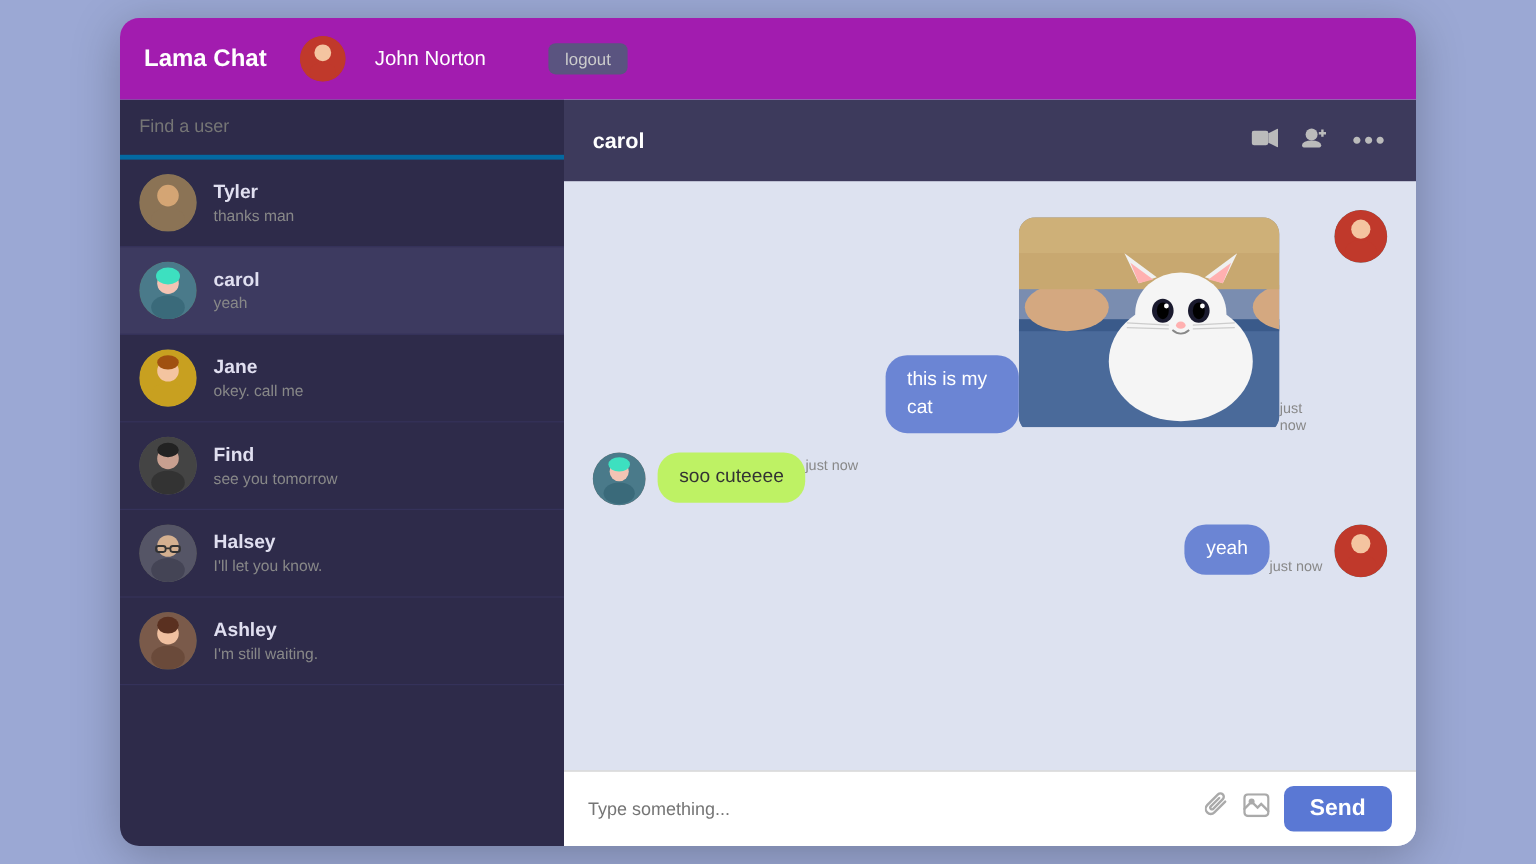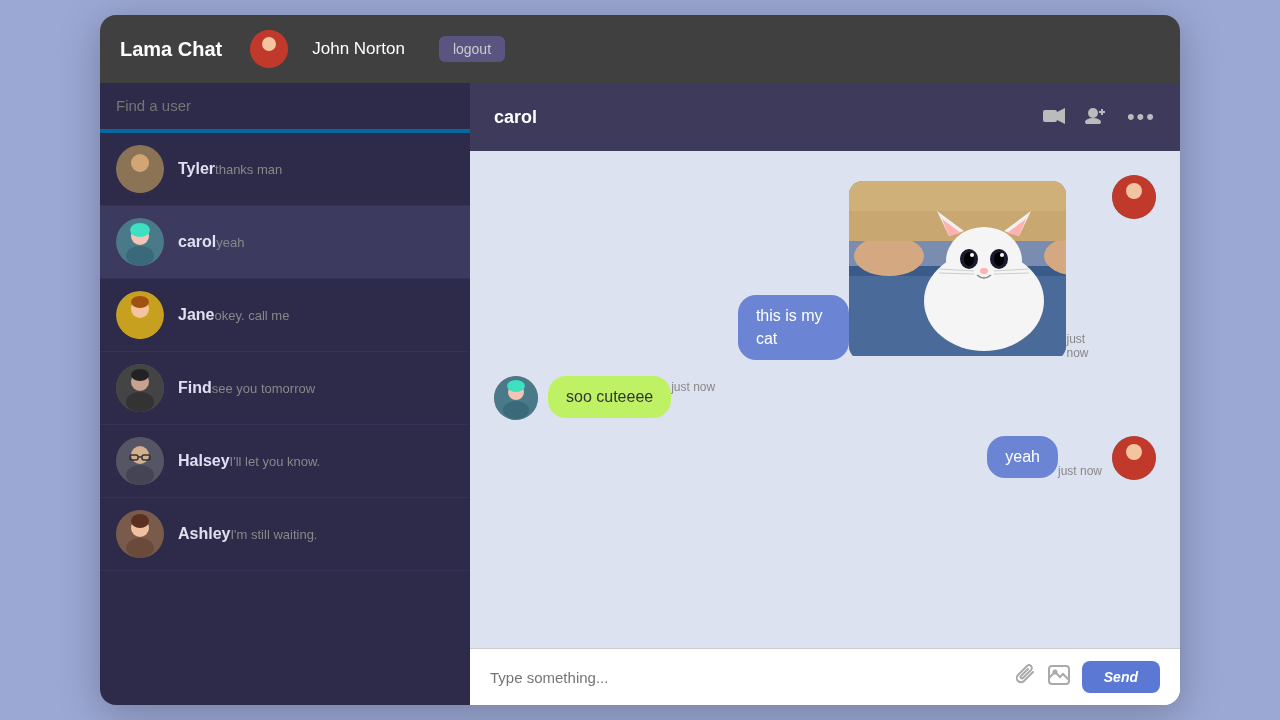--- a/index.html
+++ b/index.html
@@ -15,21 +15,21 @@
       width: 1080px;
       height: 690px;
       border-radius: 16px;
       overflow: hidden;
       display: flex;
       flex-direction: column;
       box-shadow: 0 8px 40px rgba(0,0,0,0.25);
     }
     
     .header {
-      background: #404040;
+      background: #a21caf;
       display: flex;
       align-items: center;
       padding: 0 20px;
       height: 68px;
       flex-shrink: 0;
     }
     .app-title {
       color: #ffffff;
       font-size: 20px;
       font-weight: 700;
@@ -58,21 +58,21 @@
       font-weight: 500;
     }
     .logout-btn {
       background: #5a5480;
       color: #ccc;
       border: none;
       border-radius: 6px;
       padding: 5px 14px;
       font-size: 14px;
       cursor: pointer;
-      margin-left: 10px;
+      margin-left: 28px;
     }
     
     .main-area {
       display: flex;
       flex: 1;
       overflow: hidden;
     }
     
     .sidebar {
       width: 370px;
@@ -108,21 +108,21 @@
     .contact-item.active { background: #3d3a60; }
     .contact-avatar {
       width: 48px;
       height: 48px;
       border-radius: 50%;
       overflow: hidden;
       flex-shrink: 0;
       background: #555;
     }
     .contact-avatar svg { width: 48px; height: 48px; }
-    .contact-info { display: flex; flex-direction: row; }
+    .contact-info { display: flex; flex-direction: column; }
     .contact-name {
       color: #e0dff0;
       font-size: 16px;
       font-weight: 600;
     }
     .contact-preview {
       color: #888;
       font-size: 13px;
       margin-top: 2px;
     }
@@ -231,24 +231,23 @@
       color: #aaa;
       font-size: 20px;
       cursor: pointer;
     }
     .send-btn {
       background: #5a78d4;
       color: #fff;
       border: none;
       border-radius: 8px;
       padding: 8px 22px;
-      font-size: 14px;
+      font-size: 19px;
       font-weight: 600;
       cursor: pointer;
-      font-style: italic;
     }
   </style>
 </head>
 <body>
 
 <div class="app-container">
 
   <div class="header">
     <span class="app-title">Lama Chat</span>
     <div class="user-info">

